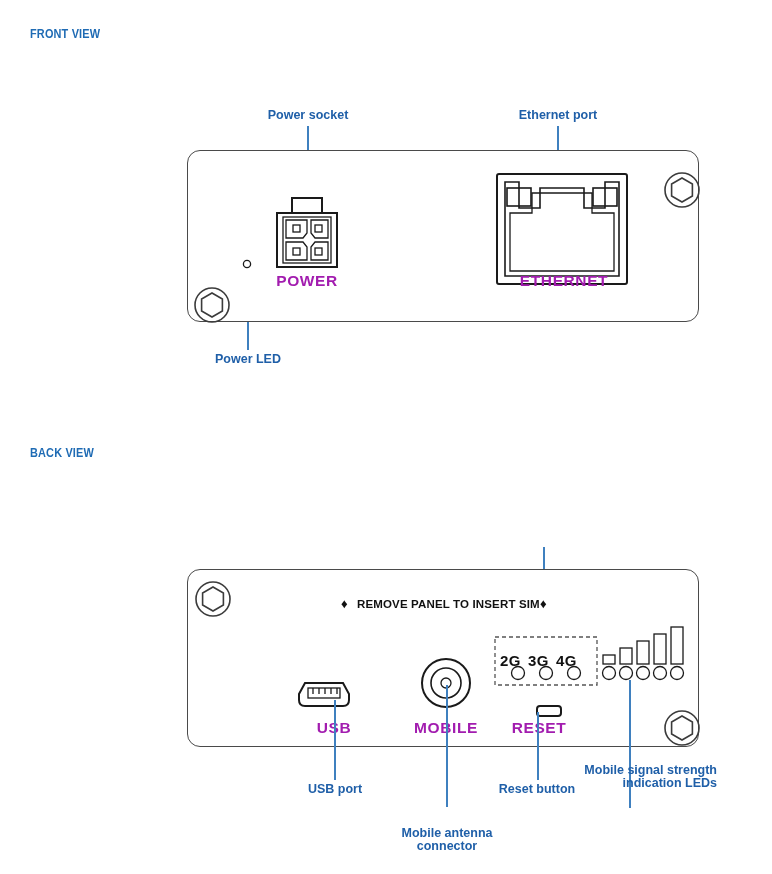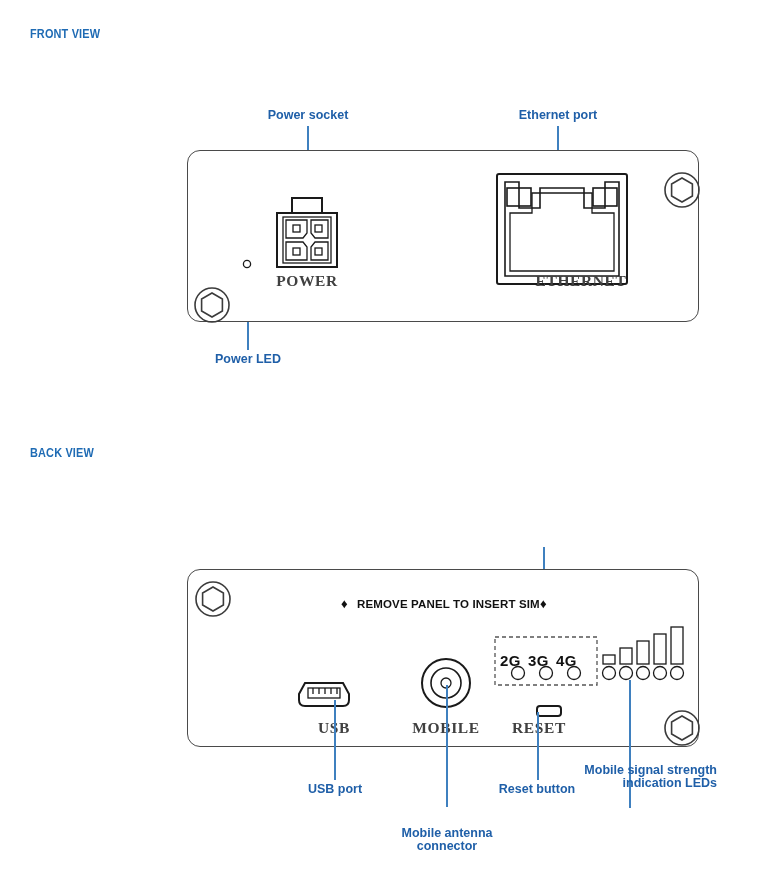--- a/index.html
+++ b/index.html
@@ -55,27 +55,26 @@
   .device {
     position: absolute;
     border: 1.7px solid #4a4a4a;
     border-radius: 13px;
     background: #ffffff;
     box-sizing: border-box;
   }
 
   .port-label {
     position: absolute;
-    color: #404040;
+    color: #a21caf;
     font-weight: bold;
     font-size: 15.5px;
     letter-spacing: 0.6px;
     white-space: nowrap;
     text-align: center;
-    font-family: Liberation Serif, serif;
   }
 
   .sim-text {
     position: absolute;
     color: #111111;
     font-weight: bold;
     font-size: 11.5px;
     letter-spacing: 0.15px;
     white-space: nowrap;
   }
@@ -162,21 +161,21 @@
       <path class="ink-thin" d="M318,32 L332,32 L332,58 L353,58 L353,38 L397,38 L397,58 L418,58 L418,32 L432,32 L432,126 L318,126 Z"></path>
 
       <path class="ink-hair" d="M323,63 L345,63 L345,43 L405,43 L405,63 L427,63 L427,121 L323,121 Z"></path>
 
       <rect class="ink-thin" x="320" y="38" width="24" height="18"></rect>
       <rect class="ink-thin" x="406" y="38" width="24" height="18"></rect>
     </g>
   </svg>
 
   <div class="port-label" style="left:247px; top:272px; width:120px;">POWER</div>
-  <div class="port-label" style="left:516px; top:272px; width:130px;">ETHERNET</div>
+  <div class="port-label" style="left:499px; top:272px; width:130px;">ETHERNET</div>
 
   <div class="section-heading" id="heading-back">BACK VIEW</div>
 
   <div class="leader" style="left:543px; top:547px; height:116px;"></div>
 
   <div class="device" id="device-back" style="left:187px; top:569px; width:512px; height:178px;">
   </div>
 
   <svg style="position:absolute; left:187px; top:569px;" width="512" height="178">
 

